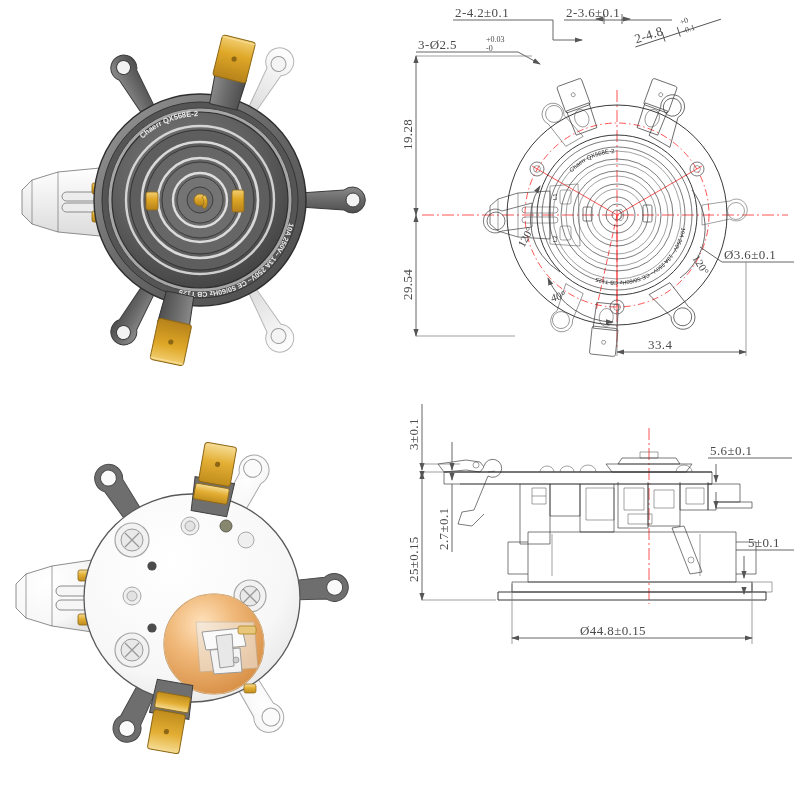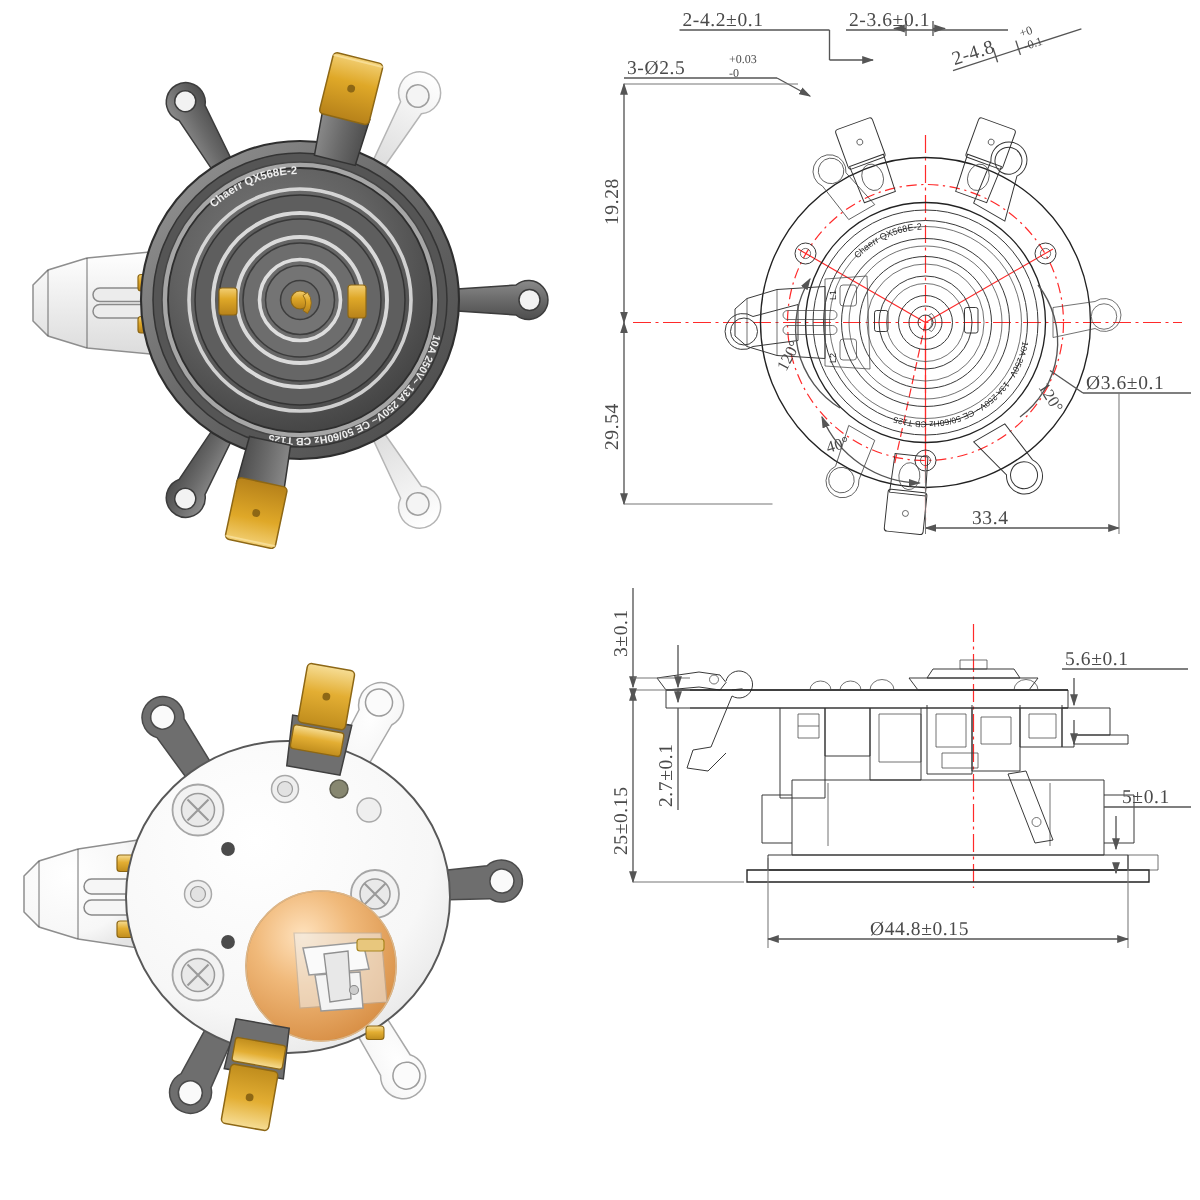--- a/index.html
+++ b/index.html
@@ -3,21 +3,21 @@
 <meta charset="utf-8">
 <title>QX568E-2 Technical Drawing</title>
 <style>
   html,body{margin:0;padding:0;background:#ffffff;}
   body{width:800px;height:800px;overflow:hidden;font-family:"Liberation Serif",serif;color:#3a3a3a;}
   #sheet{position:relative;width:800px;height:800px;background:#fff;}
   .quad{position:absolute;}
   #q-tl{left:0;top:0;width:400px;height:400px;}
   #q-tr{left:400px;top:0;width:400px;height:400px;}
   #q-bl{left:0;top:400px;width:400px;height:400px;}
-  #q-br{left:400px;top:380px;width:400px;height:400px;}
+  #q-br{left:400px;top:392px;width:400px;height:400px;}
   svg{display:block;overflow:visible;}
   .dimtext{font-family:"Liberation Serif",serif;font-size:13px;fill:#4a4a4a;letter-spacing:.4px;}
   .dimtext-s{font-family:"Liberation Serif",serif;font-size:8px;fill:#4a4a4a;}
   .angtext{font-family:"Liberation Serif",serif;font-size:11px;fill:#4a4a4a;}
   .lbltext{font-family:"Liberation Sans",sans-serif;font-size:6px;fill:#1d1d1d;}
   .lbltext3d{font-family:"Liberation Sans",sans-serif;font-size:7.5px;fill:#efefef;font-weight:bold;}
   .dimline{stroke:#555;stroke-width:.9;fill:none;}
   .extline{stroke:#777;stroke-width:.7;fill:none;}
   .centerline{stroke:#ff2a2a;stroke-width:.8;fill:none;stroke-dasharray:12 3 2 3;}
   .centerline-d{stroke:#ff2a2a;stroke-width:.8;fill:none;stroke-dasharray:7 3 1.5 3;}

